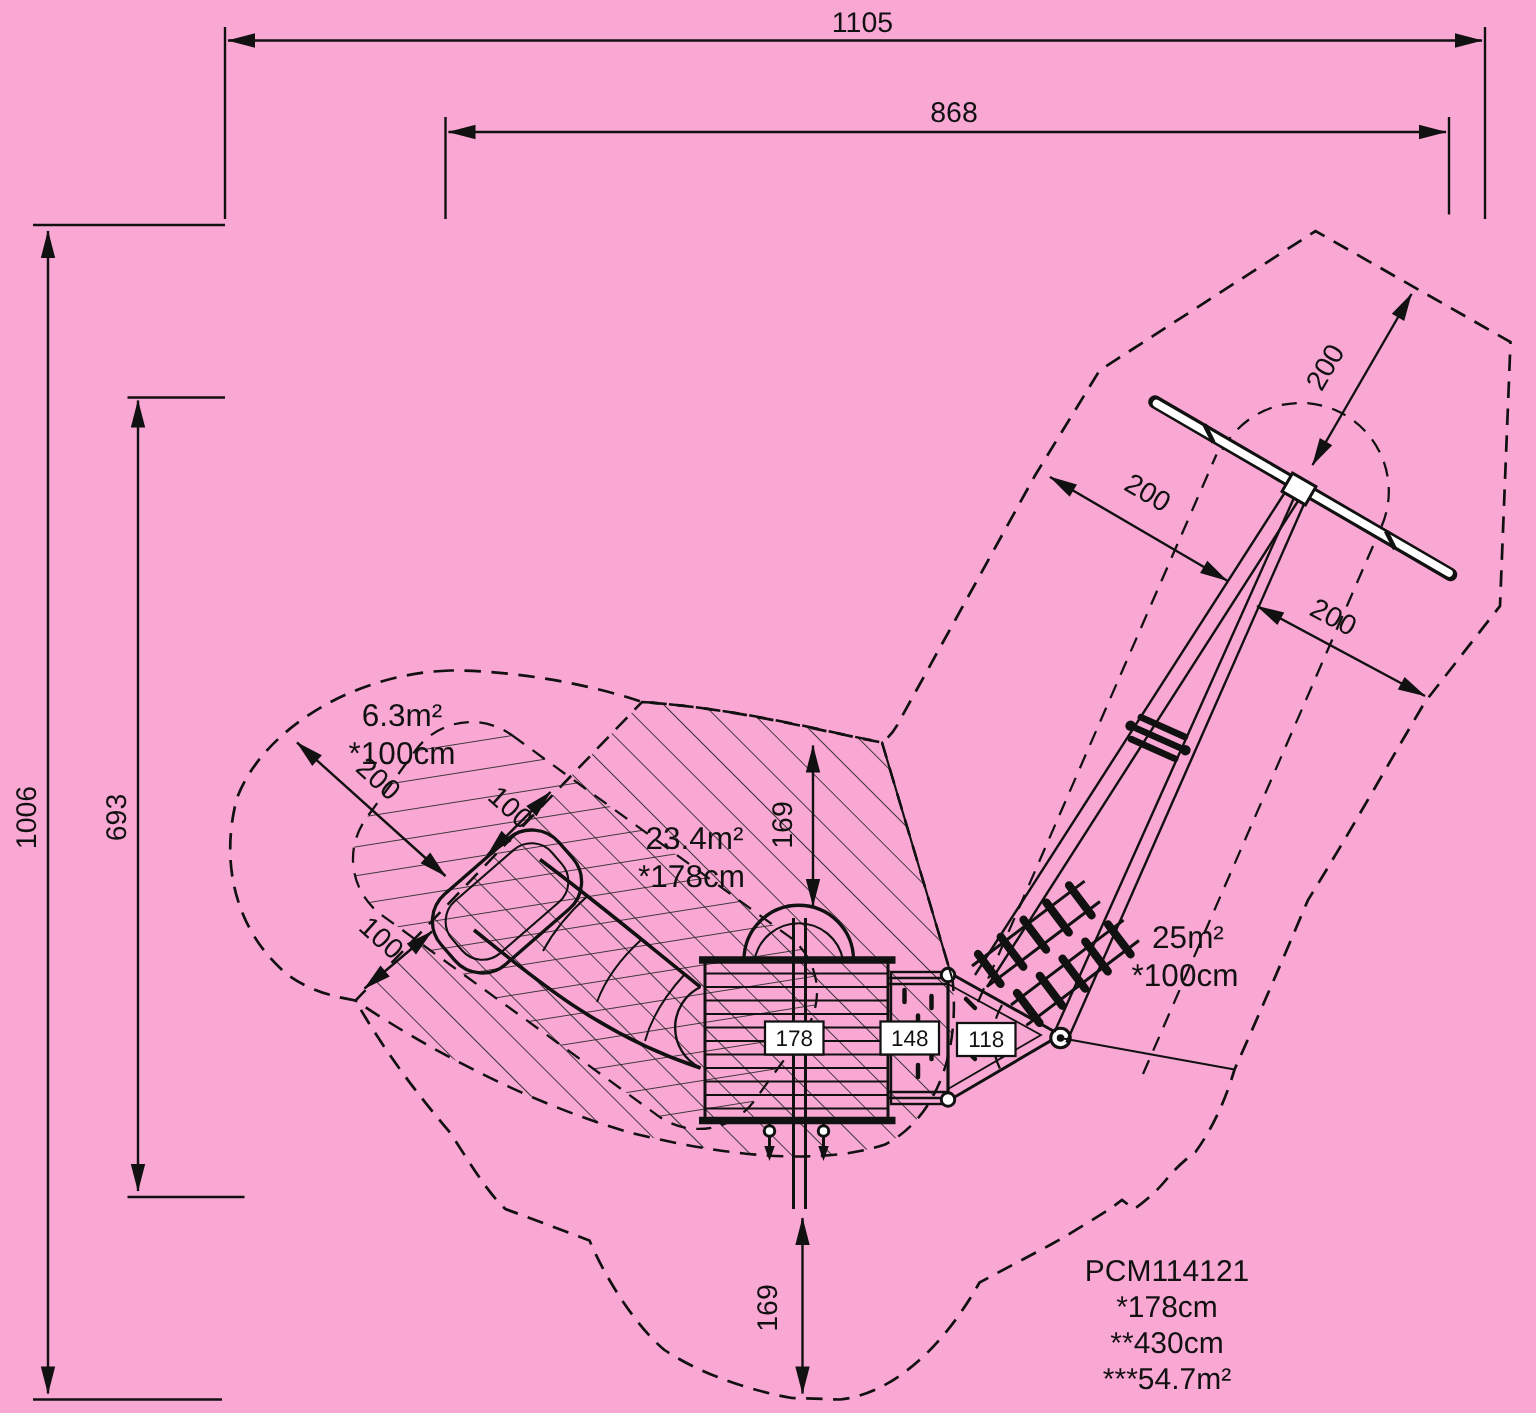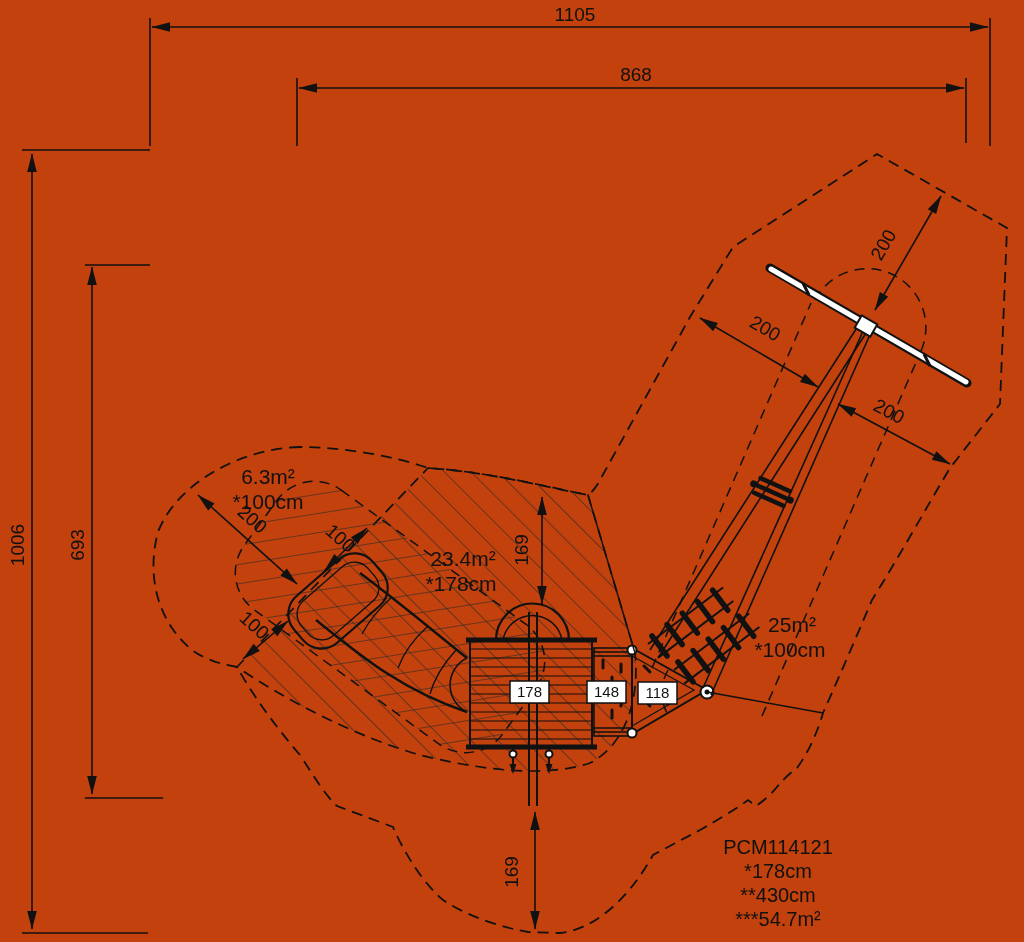--- a/index.html
+++ b/index.html
@@ -1,16 +1,16 @@
 <!DOCTYPE html>
 <html><head>
 <meta charset="utf-8">
 <style>
   html,body{margin:0;padding:0;background:#fff;}
-  #sheet{position:relative;width:1024px;height:942px;background:#c2410c;overflow:hidden;
+  #sheet{position:relative;width:1024px;height:942px;background:#f9a8d4;overflow:hidden;
          font-family:"Liberation Sans","DejaVu Sans",sans-serif;}
   svg{position:absolute;inset:0;}
   text{fill:#111;}
   .dim{font-size:19px;}
   .area{font-size:21px;}
   .deck{font-size:15px;}
   .footer{font-size:20px;}
 </style>
 </head>
 <body>

